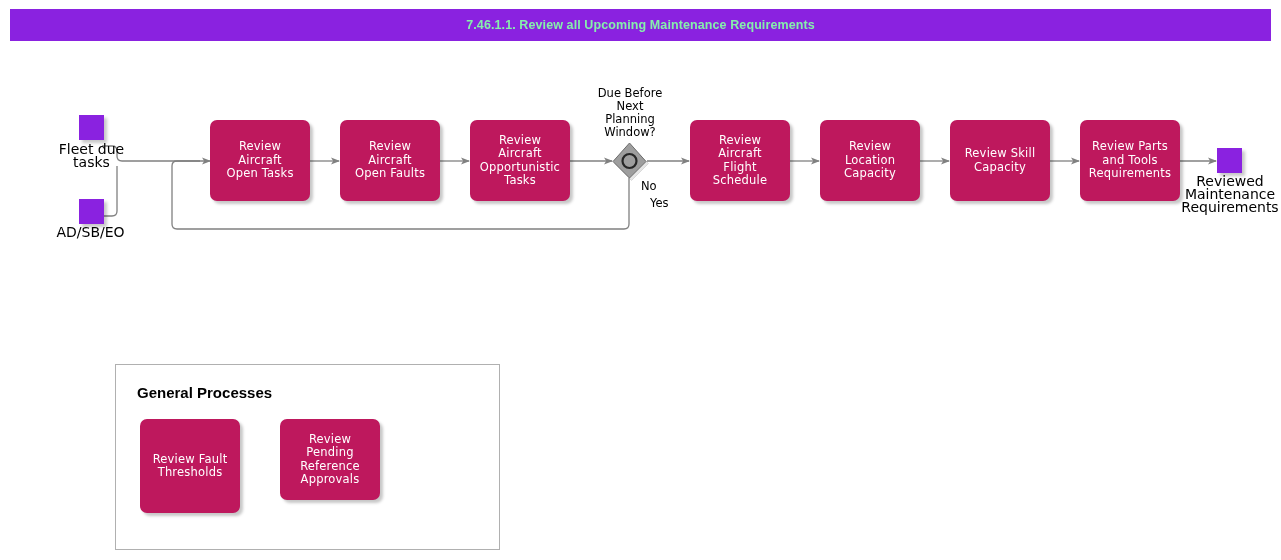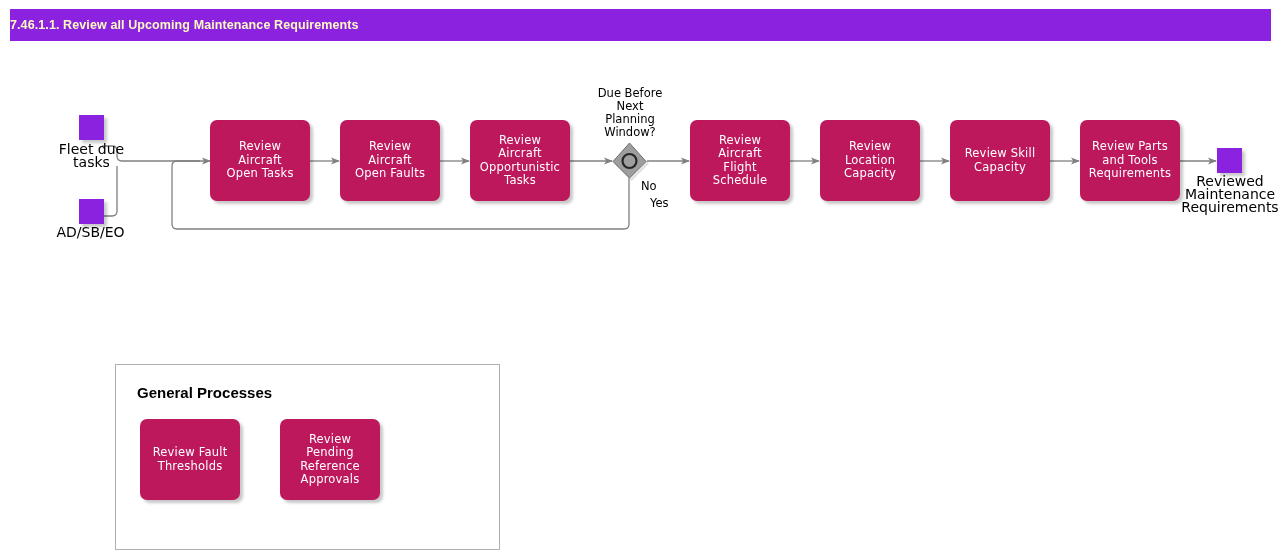--- a/index.html
+++ b/index.html
@@ -16,26 +16,27 @@
   }
 
   
   #title-banner {
     position: absolute;
     left: 10px;
     top: 9px;
     width: 1261px;
     height: 32px;
     background: #8A22E0;
-    color: #fef9c3;
+    color: #86efac;
     font-size: 12.5px;
     font-weight: bold;
     font-family: "Liberation Sans", sans-serif;
     display: flex;
     align-items: center;
+    justify-content: center;
     letter-spacing: 0.1px;
   }
 
   
   #diagram-canvas {
     position: absolute;
     left: 0;
     top: 0;
     width: 1281px;
     height: 560px;
@@ -216,21 +217,21 @@
 
 <div class="event-node" style="left:1217px; top:148px;"></div>
 <div class="event-label" style="left:1170px; top:175px; width:120px;">Reviewed
 Maintenance
 Requirements</div>
 
 <div id="general-processes-group">
   <div id="general-processes-title">General Processes</div>
 </div>
 
-<div class="task-node" style="left:140px; top:419px; width:100px; height:81px;">
+<div class="task-node" style="left:140px; top:419px; width:100px; height:94px;">
   <span class="task-label">Review Fault
 Thresholds</span>
 </div>
 
 <div class="task-node" style="left:280px; top:419px; width:100px; height:81px;">
   <span class="task-label">Review Pending
 Reference
 Approvals</span>
 </div>
 

